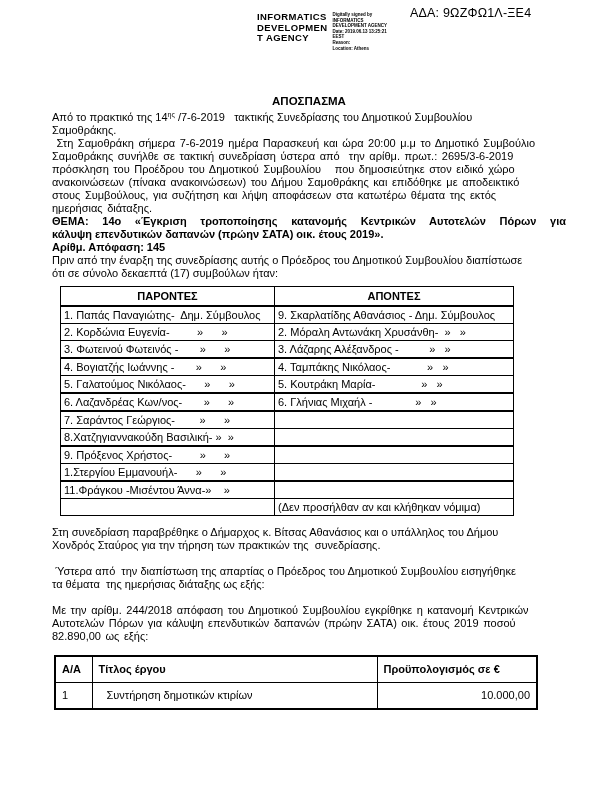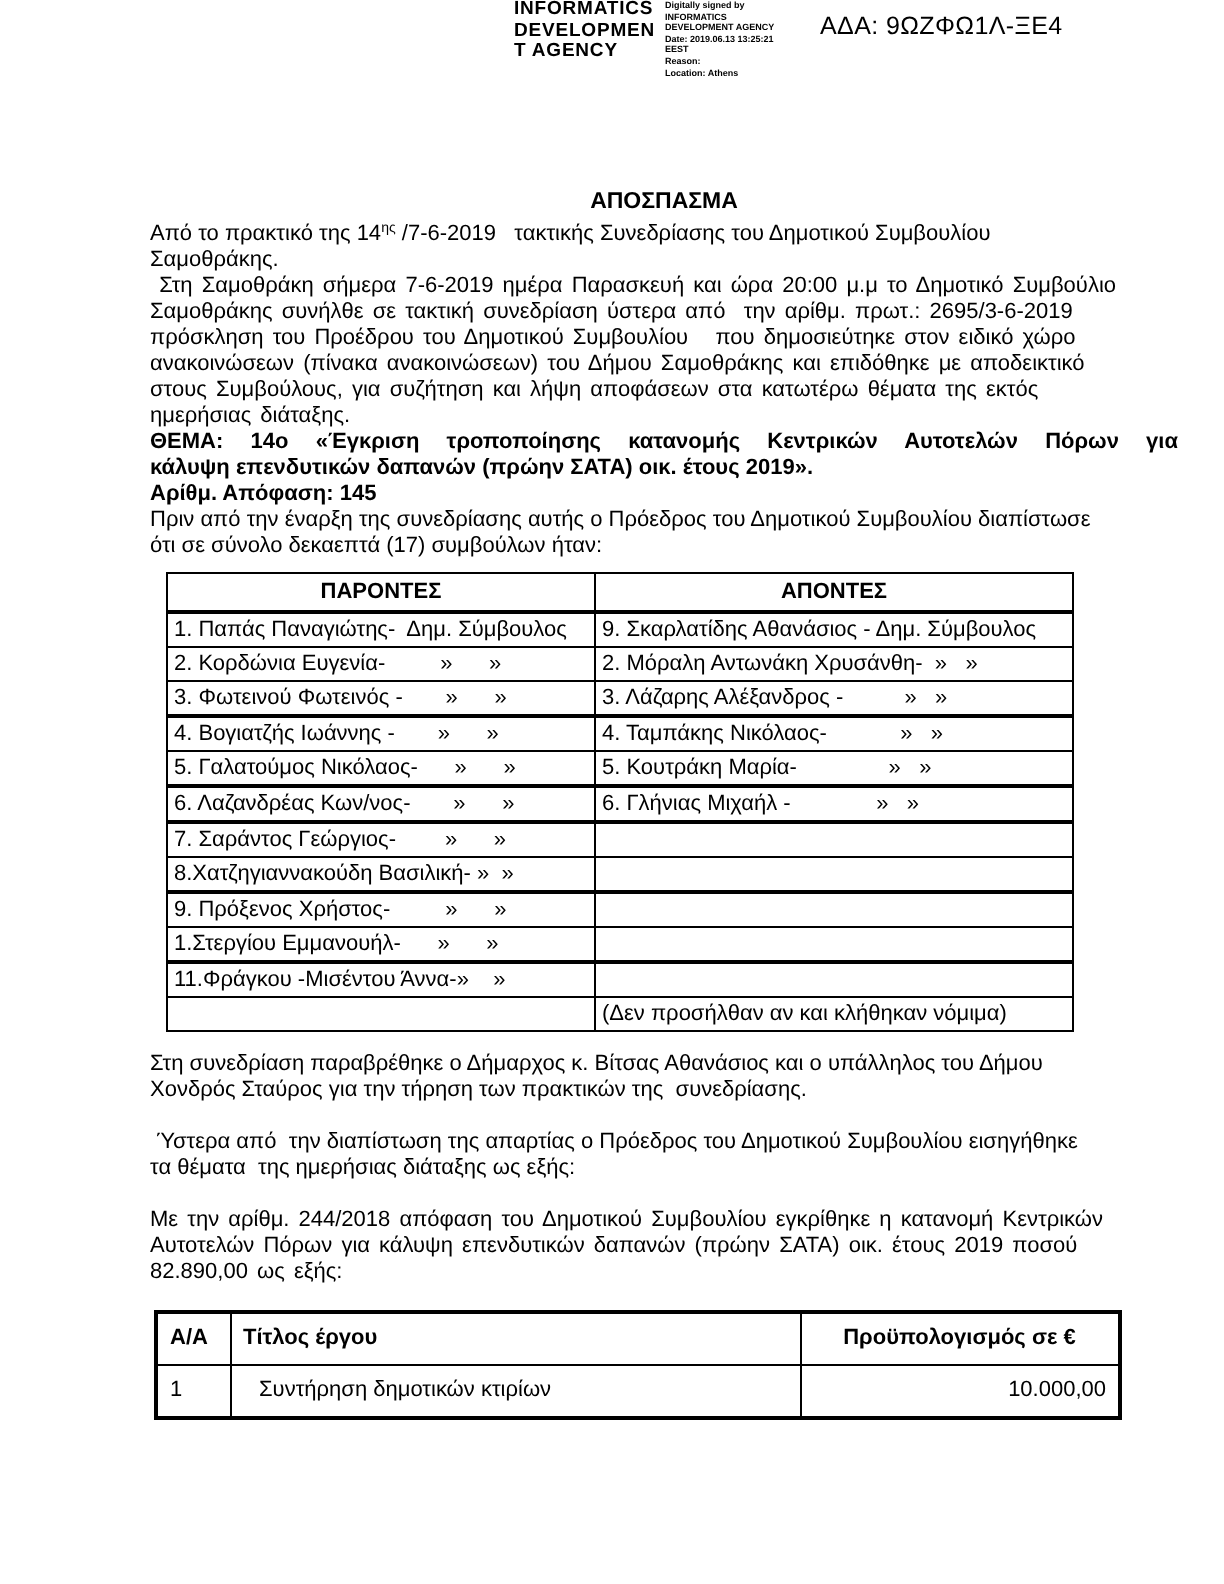--- a/index.html
+++ b/index.html
@@ -1,44 +1,44 @@
 <!DOCTYPE html>
 <html><head>
 <meta charset="utf-8">
 <style>
   html,body{margin:0;padding:0;background:#ffffff;}
   .page{position:relative;width:612px;height:765px;background:#fff;color:#000;
         font-family:"Liberation Sans",sans-serif;overflow:hidden;}
   .ada{position:absolute;top:6px;left:410px;font-size:12.5px;letter-spacing:.2px;}
-  .stamp{position:absolute;top:0;left:257px;display:flex;gap:5px;align-items:flex-start;}
+  .stamp{position:absolute;top:12px;left:257px;display:flex;gap:5px;align-items:flex-start;}
   .agency{font-size:9.5px;font-weight:bold;line-height:10.5px;letter-spacing:.4px;white-space:pre-line;}
   .sig{font-size:4.5px;font-weight:bold;line-height:5.6px;white-space:pre-line;letter-spacing:0;}
   .prot{position:absolute;top:69px;left:316px;font-size:12px;font-weight:bold;letter-spacing:.2px;}
-  .content{position:absolute;top:95px;left:75px;width:514px;font-size:11px;line-height:13px;}
+  .content{position:absolute;top:95px;left:52px;width:514px;font-size:11px;line-height:13px;}
   .doc-title{text-align:center;font-weight:bold;font-size:11.5px;}
   .p{margin:0;white-space:pre-wrap;}
   .just{word-spacing:1.5px;}
   .mt{margin-top:13px;}
   .thema{font-weight:bold;}
   .jline{text-align:justify;text-align-last:justify;}
   .decision{font-weight:bold;}
   .sup{font-size:7px;vertical-align:4px;}
   table{border-collapse:collapse;table-layout:fixed;font-size:11px;}
   .attendance{margin:6px 0 0 8px;width:439px;border:1px solid #f97316;}
   .attendance th{width:207px;font-weight:bold;text-align:center;border:1px solid #000;
                  border-bottom:2px solid #000;height:18px;padding:0 3px;}
   .attendance th+th{width:232px;}
   .attendance td{border:1px solid #000;height:16px;line-height:15px;padding:0 3px;
                  white-space:pre;overflow:hidden;}
   .attendance tr.thick td{border-bottom-width:2px;}
   .budget{margin:12px 0 0 2px;width:482px;border:2px solid #000;}
   .budget th,.budget td{border:1px solid #000;padding:4px 6px;height:17px;overflow:hidden;white-space:pre;}
   .budget th{font-weight:bold;text-align:left;}
   .budget col.c1{width:37px;} .budget col.c2{width:285px;} .budget col.c3{width:160px;}
-  .budget th.num{text-align:center;}
+  .budget th.num{text-align:left;}
   .budget td.val{text-align:right;}
   .budget td.title-cell{padding-left:14px;}
 </style>
 </head>
 <body>
 
 <div class="page">
 
   <div class="ada">ΑΔΑ: 9ΩΖΦΩ1Λ-ΞΕ4</div>
 

